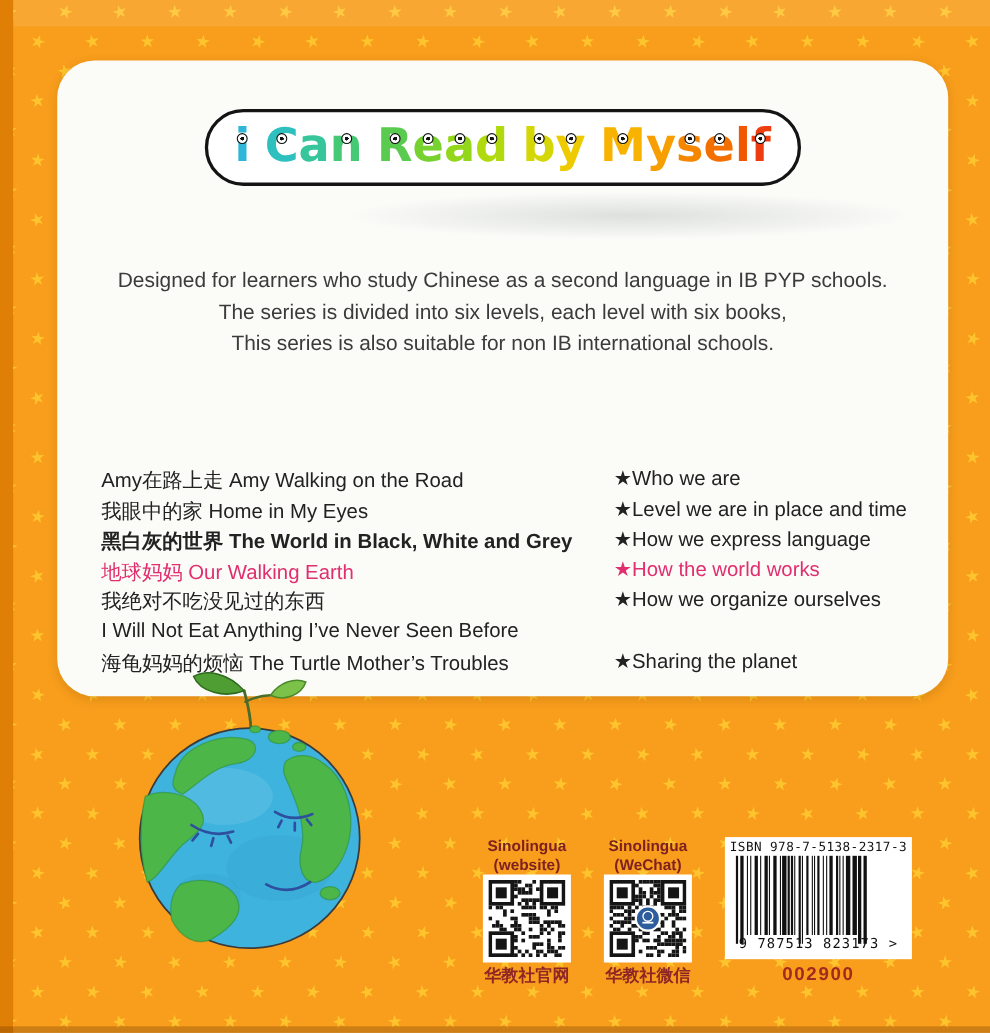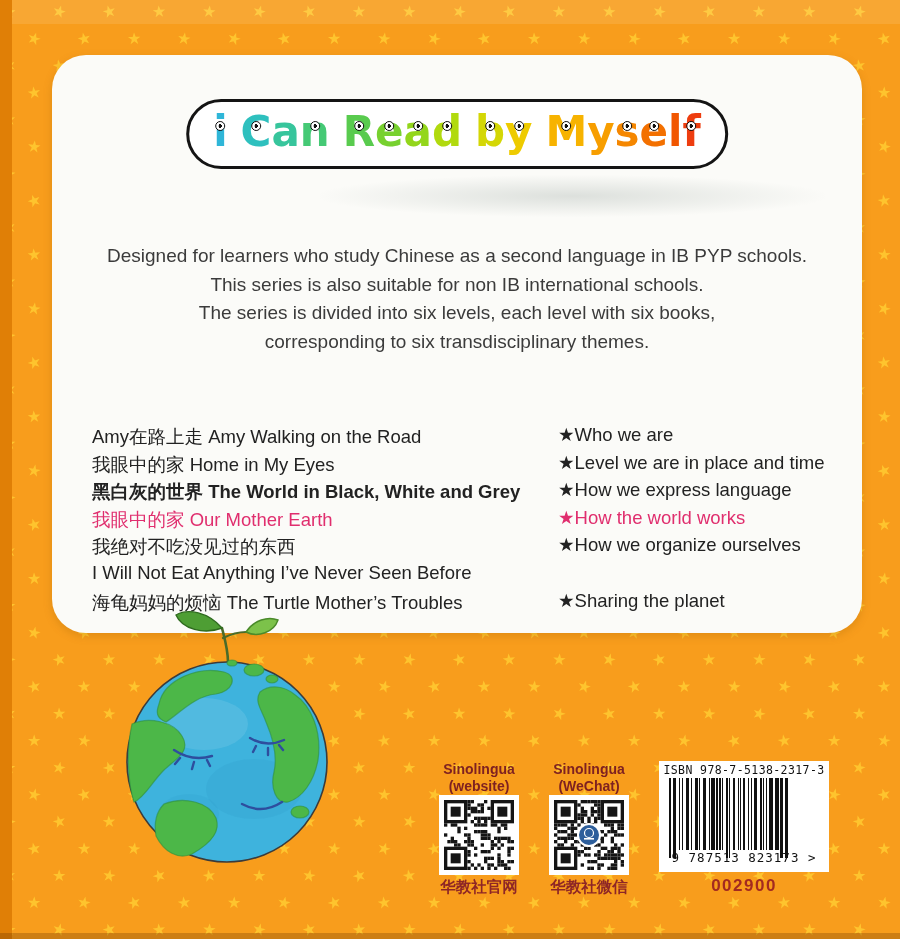--- a/index.html
+++ b/index.html
@@ -695,29 +695,28 @@
     </div>
   <div class="edge-top"></div>
   <div class="edge-left"></div>
   <div class="edge-bottom"></div>
 
   <div class="card">
     <div class="logo-cloud"><span class="logo-ch" style="color: rgb(47, 182, 216);">i<span class="eye"></span></span><span class="logo-sp"></span><span class="logo-ch" style="color: rgb(46, 192, 190);">C<span class="eye"></span></span><span class="logo-ch" style="color: rgb(55, 197, 156);">a</span><span class="logo-ch" style="color: rgb(69, 201, 117);">n<span class="eye"></span></span><span class="logo-sp"></span><span class="logo-ch" style="color: rgb(89, 203, 78);">R<span class="eye"></span></span><span class="logo-ch" style="color: rgb(119, 209, 47);">e<span class="eye"></span></span><span class="logo-ch" style="color: rgb(147, 214, 27);">a<span class="eye"></span></span><span class="logo-ch" style="color: rgb(177, 218, 14);">d<span class="eye"></span></span><span class="logo-sp"></span><span class="logo-ch" style="color: rgb(212, 215, 5);">b<span class="eye"></span></span><span class="logo-ch" style="color: rgb(238, 203, 0);">y<span class="eye"></span></span><span class="logo-sp"></span><span class="logo-ch" style="color: rgb(247, 179, 0);">M<span class="eye"></span></span><span class="logo-ch" style="color: rgb(247, 158, 0);">y</span><span class="logo-ch" style="color: rgb(245, 135, 0);">s<span class="eye"></span></span><span class="logo-ch" style="color: rgb(243, 112, 0);">e<span class="eye"></span></span><span class="logo-ch" style="color: rgb(241, 86, 0);">l</span><span class="logo-ch" style="color: rgb(238, 61, 15);">f<span class="eye"></span></span></div>
     <div class="smudge"></div>
     <div class="description" style="color: rgb(59, 59, 59);">
         <div>Designed for learners who study Chinese as a second language in IB PYP schools.</div>
+        <div>The series is divided into six levels, each level with six books,</div>
         <div>This series is also suitable for non IB international schools.</div>
-        <div>The series is divided into six levels, each level with six books,</div>
-        <div>corresponding to six transdisciplinary themes.</div>
       </div>
     <div id="story-list">
         <div class="row-line" style="top: 369px; left: 40px; color: rgb(34, 34, 34);">Amy在路上走 Amy Walking on the Road</div>
         <div class="row-line" style="top: 396.6px; left: 40px; color: rgb(34, 34, 34);">我眼中的家 Home in My Eyes</div>
         <div class="row-line" style="top: 424.2px; left: 40px; color: rgb(34, 34, 34); font-weight: bold;">黑白灰的世界 The World in Black, White and Grey</div>
-        <div class="row-line hl" style="top: 451.8px; left: 40px; color: rgb(224, 46, 110);">我眼中的家 Our Mother Earth</div>
+        <div class="row-line hl" style="top: 451.8px; left: 40px; color: rgb(224, 46, 110);">地球妈妈 Our Walking Earth</div>
         <div class="row-line" style="top: 479.4px; left: 40px; color: rgb(34, 34, 34);">我绝对不吃没见过的东西</div>
         <div class="row-line" style="top: 507px; left: 40px; color: rgb(34, 34, 34);">I Will Not Eat Anything I’ve Never Seen Before</div>
         <div class="row-line" style="top: 534.6px; left: 40px; color: rgb(34, 34, 34);">海龟妈妈的烦恼 The Turtle Mother’s Troubles</div>
       </div>
     <div id="theme-list">
         <div class="row-line" style="top: 369px; left: 506px; color: rgb(34, 34, 34);">★Who we are</div>
         <div class="row-line" style="top: 396.6px; left: 506px; color: rgb(34, 34, 34);">★Level we are in place and time</div>
         <div class="row-line" style="top: 424.2px; left: 506px; color: rgb(34, 34, 34);">★How we express language</div>
         <div class="row-line hl" style="top: 451.8px; left: 506px; color: rgb(224, 46, 110);">★How the world works</div>
         <div class="row-line" style="top: 479.4px; left: 506px; color: rgb(34, 34, 34);">★How we organize ourselves</div>

